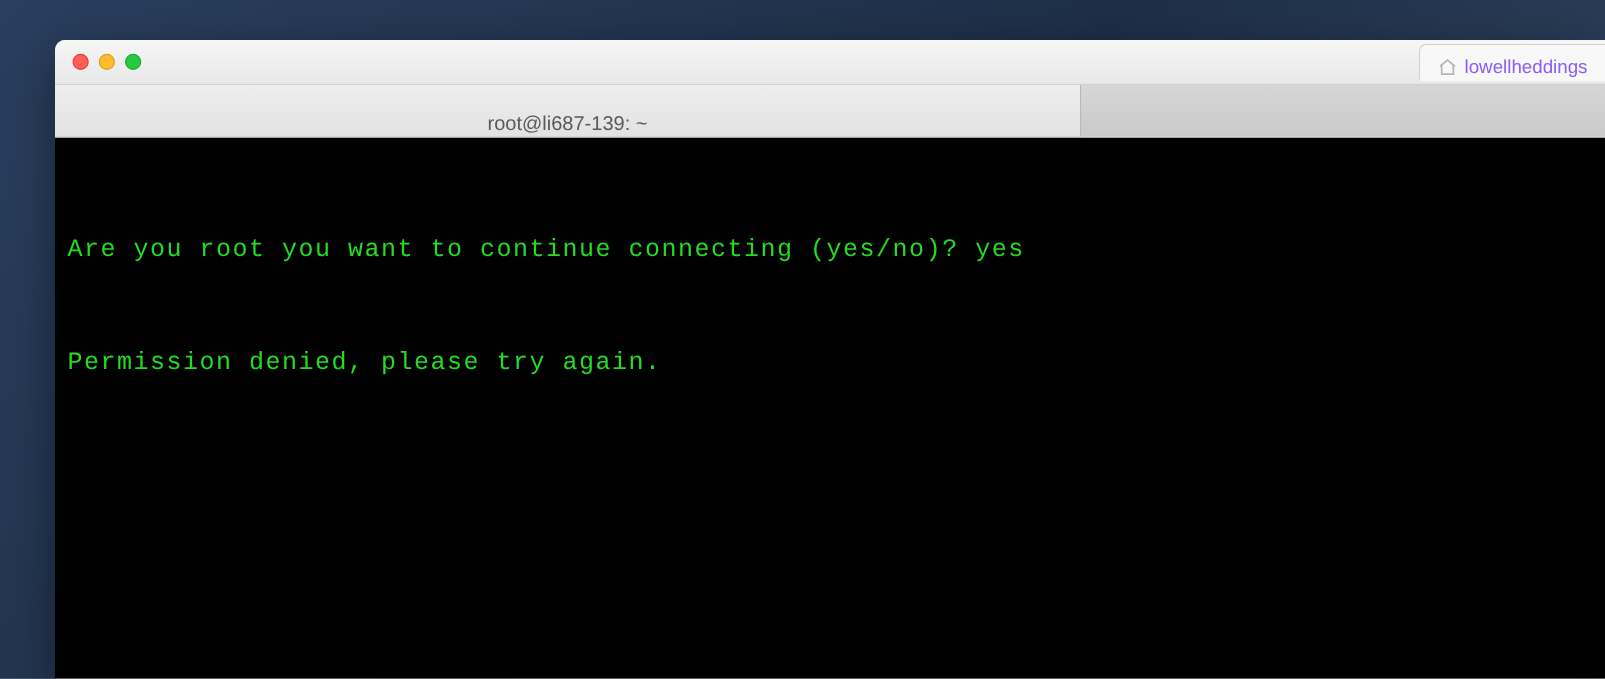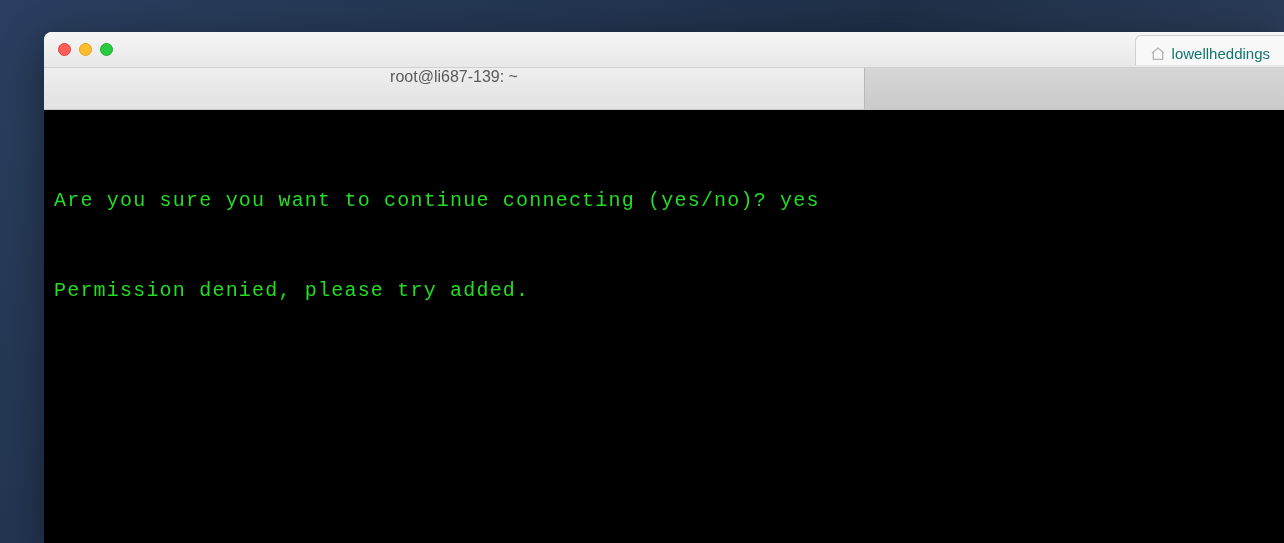--- a/index.html
+++ b/index.html
@@ -54,42 +54,42 @@
       background: #f8f8f8;
       border: 1px solid #d0d0d0;
       border-right: none;
       border-top-left-radius: 6px;
       border-bottom: none;
       padding: 6px 14px 0 14px;
       display: flex;
       align-items: center;
       gap: 6px;
       font-size: 15px;
-      color: #0f766e;
+      color: #8b5cf6;
     }
     .home-icon {
       width: 16px;
       height: 16px;
       opacity: 0.6;
     }
     .tabbar {
       height: 42px;
       background: linear-gradient(to bottom, #eeeeee, #e2e2e2);
       border-bottom: 1px solid #c8c8c8;
       display: flex;
       align-items: center;
       position: relative;
     }
     .active-tab {
       position: absolute;
       left: 0;
       right: 420px;
       height: 100%;
       display: flex;
-      align-items: flex-start;
+      align-items: flex-end;
       justify-content: center;
     }
     .tab-title {
       font-size: 16px;
       color: #5a5a5a;
       font-weight: 400;
     }
     .inactive-tab-edge {
       position: absolute;
       right: 0;
@@ -133,22 +133,22 @@
       <span>lowellheddings</span>
     </div>
   </div>
   <div class="tabbar">
     <div class="active-tab">
       <span class="tab-title">root@li687-139: ~</span>
     </div>
     <div class="inactive-tab-edge"></div>
   </div>
   <div class="terminal">
-    <div class="terminal-line">Are you sure you want to continue connecting (yes/no)? yes</div>
-    <div class="terminal-line">Permission denied, please try added.</div>
+    <div class="terminal-line">Are you root you want to continue connecting (yes/no)? yes</div>
+    <div class="terminal-line">Permission denied, please try again.</div>
     
     
     <div class="terminal-line"></div>
     
     <div class="terminal-line"></div>
     
     
   </div>
 </div>
 

